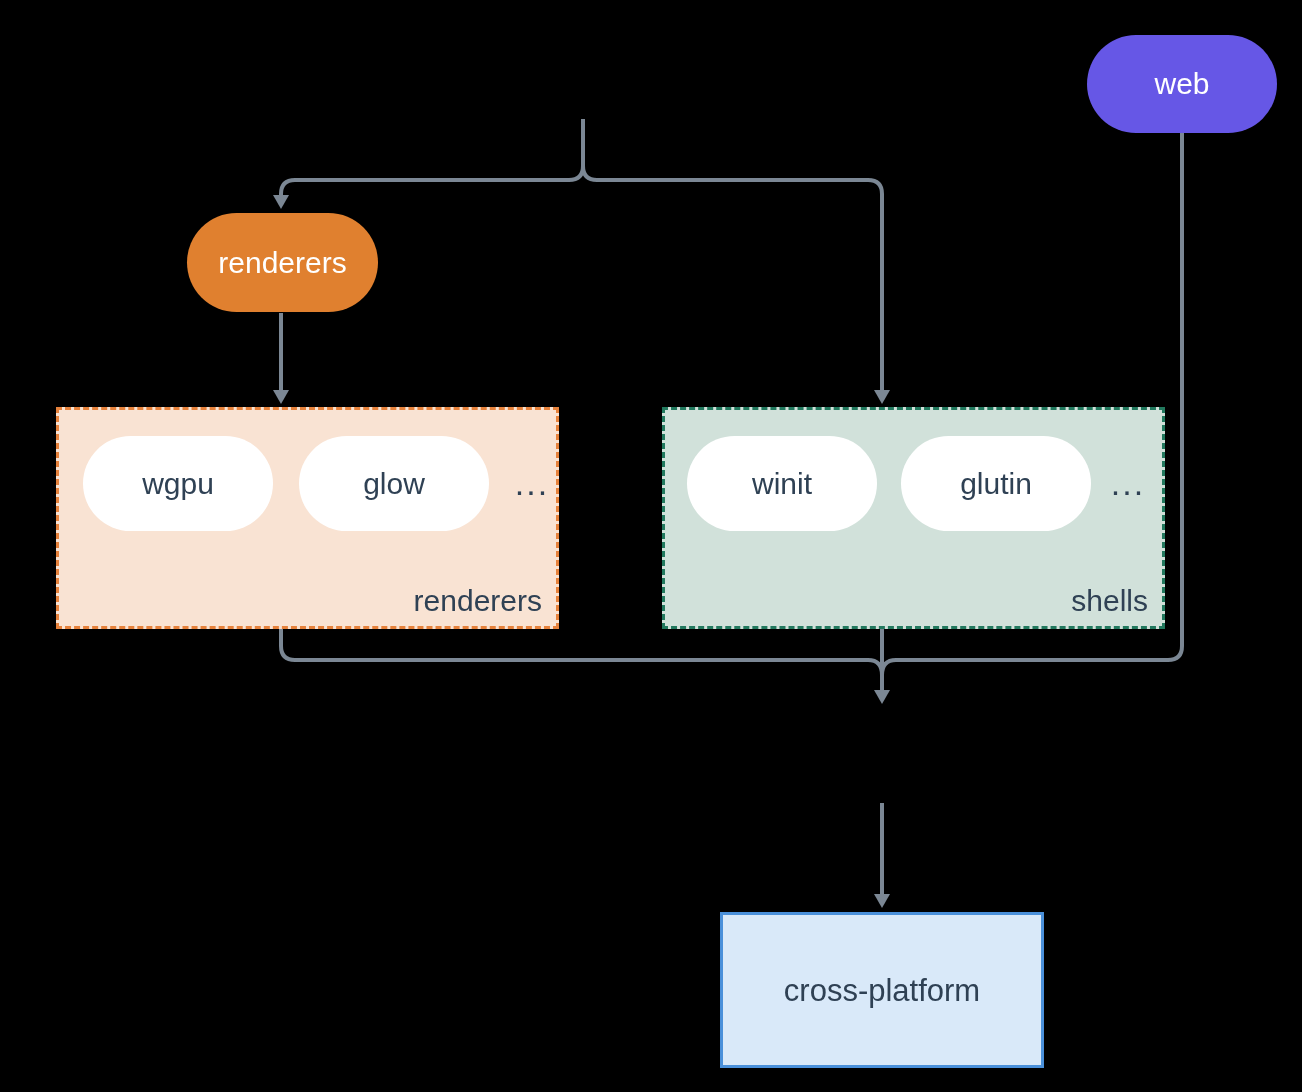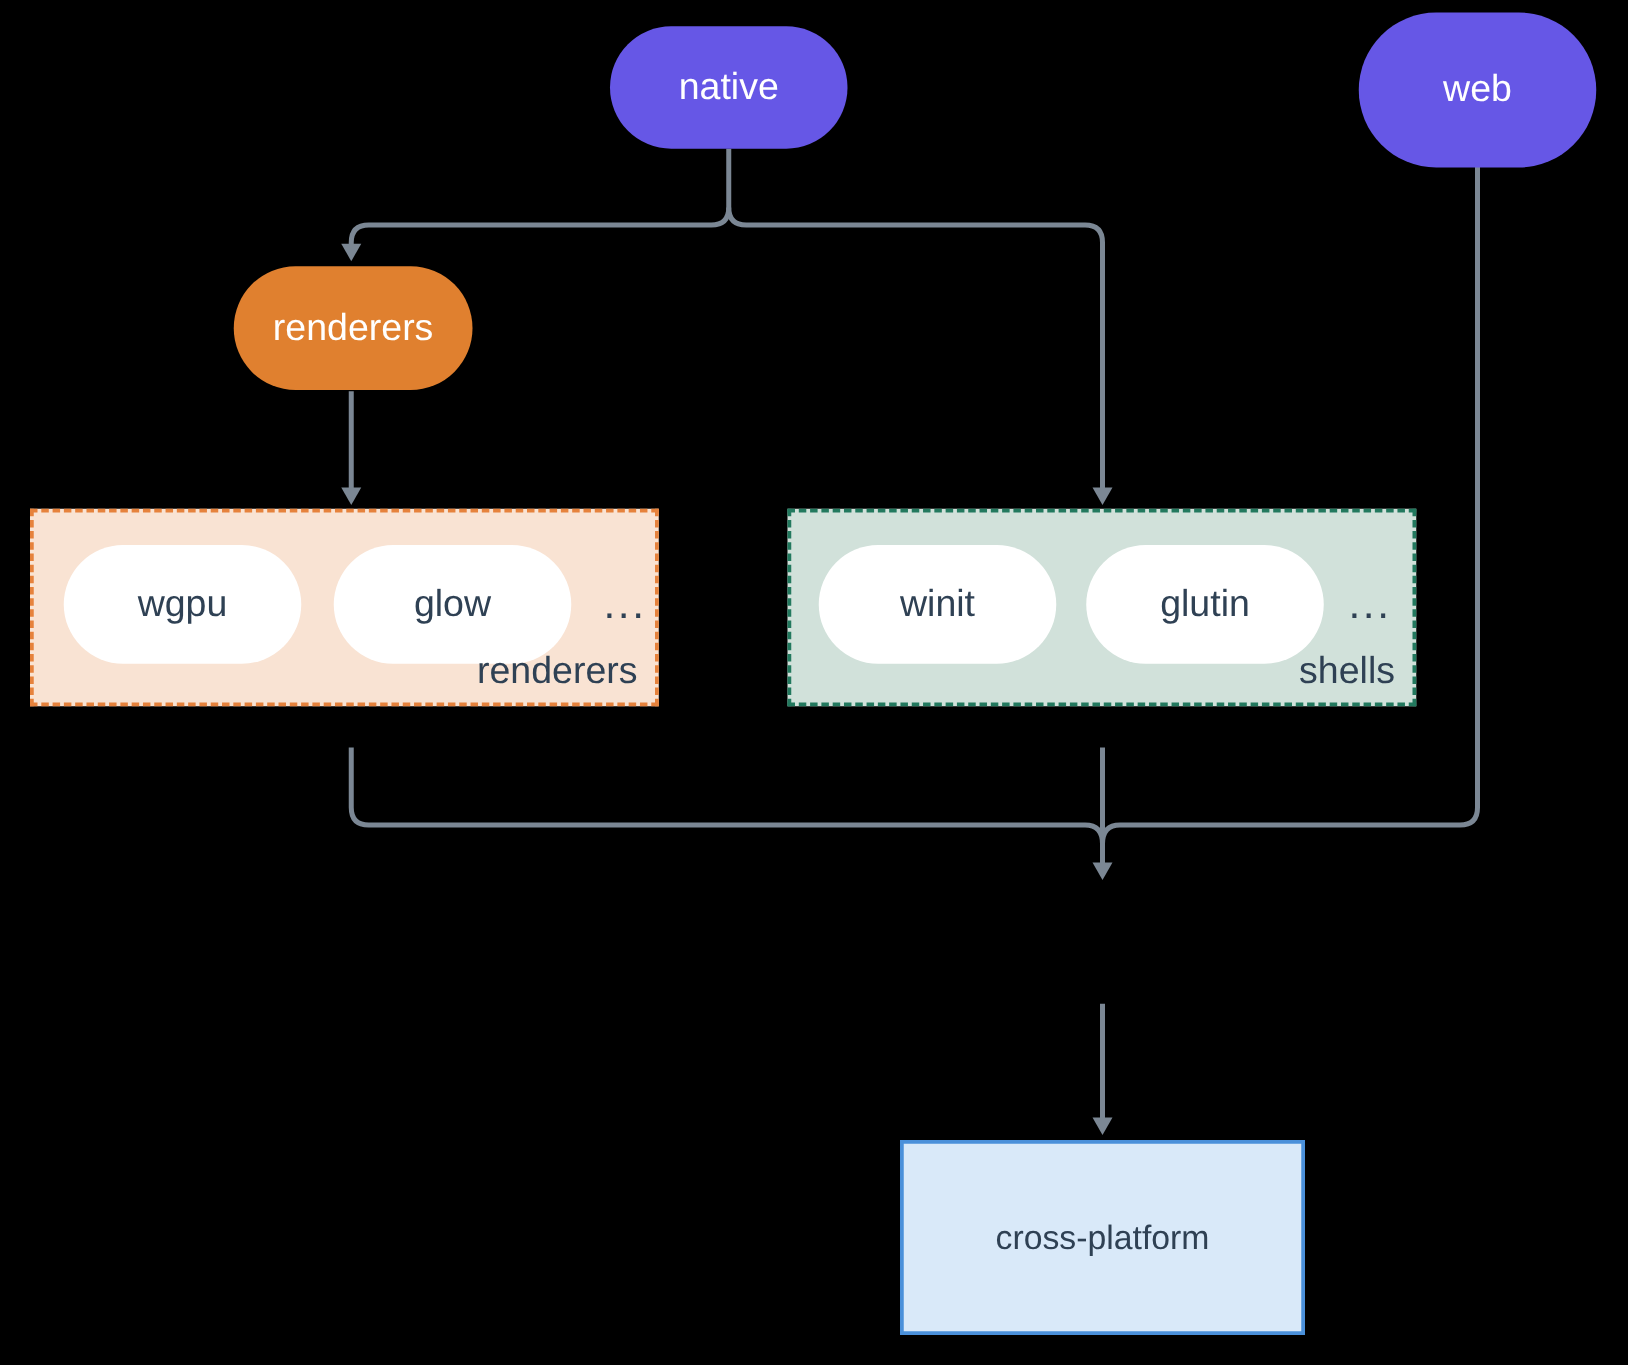--- a/index.html
+++ b/index.html
@@ -22,21 +22,21 @@
     color: var(--light-text, #fff);
   }
   .pill.purple { background: var(--purple, #6657e6); }
   .pill.orange { background: var(--orange, #e0802f); }
   .pill.blue   { background: var(--blue, #2d87dc); }
   .pill.white  {
     background: var(--white-pill, #fff);
     color: var(--dark-text, #2f4154);
   }
 
-  .group-box { position:absolute; width:503px; height:158px; box-sizing:border-box; }
+  .group-box { position:absolute; width:503px; height:222px; box-sizing:border-box;margin-left:32px; }
   .group-box.renderers {
     background: var(--peach-fill, #f9e3d3);
     border:3px dashed var(--peach-border, #e6823c);
   }
   .group-box.shells {
     background: var(--sage-fill, #d1e1da);
     border:3px dashed var(--sage-border, #22795e);
   }
   .group-label {
     position:absolute; right:14px; bottom:8px;
@@ -49,27 +49,27 @@
     letter-spacing:2px;
   }
 
   .app-box {
     position:absolute;
     left:720px; top:912px; width:324px; height:156px;
     box-sizing:border-box;
     background: var(--app-fill, #d9e9f9);
     border:3px solid var(--app-border, #4a90da);
     display:flex; flex-direction:column; align-items:center; justify-content:center;
-    font-size:27px; line-height:47px;
+    font-size:31px; line-height:47px;
     color: var(--dark-text, #2f4154);
   }
 
   
   #node-native   { left:488px;  top:21px;  width:190px; height:98px; }
-  #node-web      { left:1087px; top:10px;  width:190px; height:124px;align-items:center; }
+  #node-web      { left:1087px; top:35px;  width:190px; height:98px;align-items:center; }
   #node-graphics { left:187px;  top:213px; width:191px; height:99px; }
   #node-iced     { left:786px;  top:708px; width:192px; height:95px; }
 
   #group-renderers { left:24px;  top:407px; }
   #group-shells    { left:630px; top:407px; }
 
   .inner-pill { width:190px; height:95px; top:26px; }
   #pill-wgpu   { left:24px; }
   #pill-glow   { left:240px; }
   #dots-renderers { left:438px; }
@@ -97,23 +97,20 @@
 
     <path class="connector" d="M 1182 119 L 1182 646 Q 1182 660 1168 660 L 896 660 Q 882 660 882 675"></path>
 
     <path class="connector" d="M 882 598 L 882 691"></path>
     <polygon class="arrowhead" points="882,704 874,690 890,690"></polygon>
 
     <path class="connector" d="M 882 803 L 882 895"></path>
     <polygon class="arrowhead" points="882,908 874,894 890,894"></polygon>
   </svg>
 
-  <div id="node-native" class="pill purple">
-    <span>native</span>
-  </div>
   <div id="node-web" class="pill purple">
     <span>web</span>
   </div>
   <div id="node-graphics" class="pill orange">
     <span>renderers</span>
   </div>
 
   <div id="group-renderers" class="group-box renderers">
     <div id="pill-wgpu" class="pill white inner-pill">
       <span>wgpu</span>

